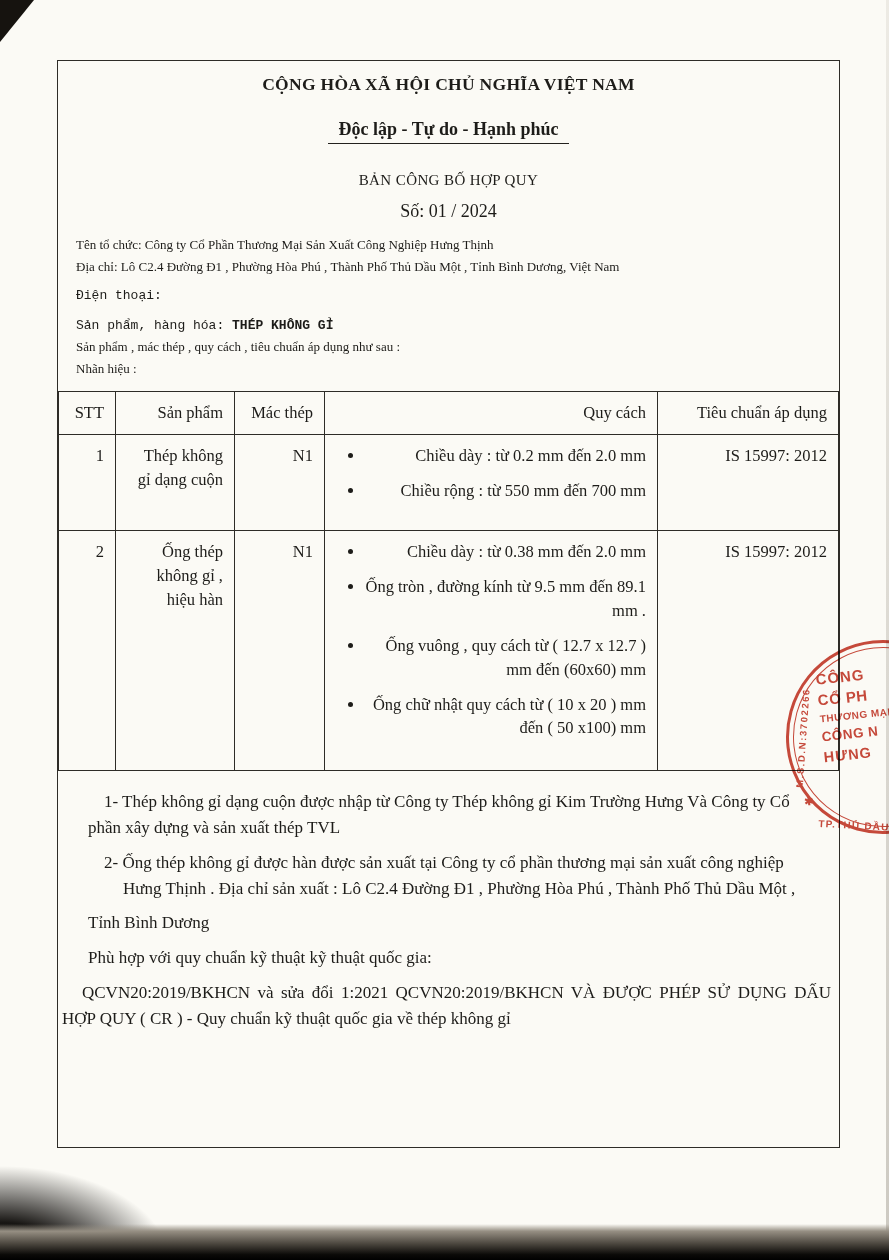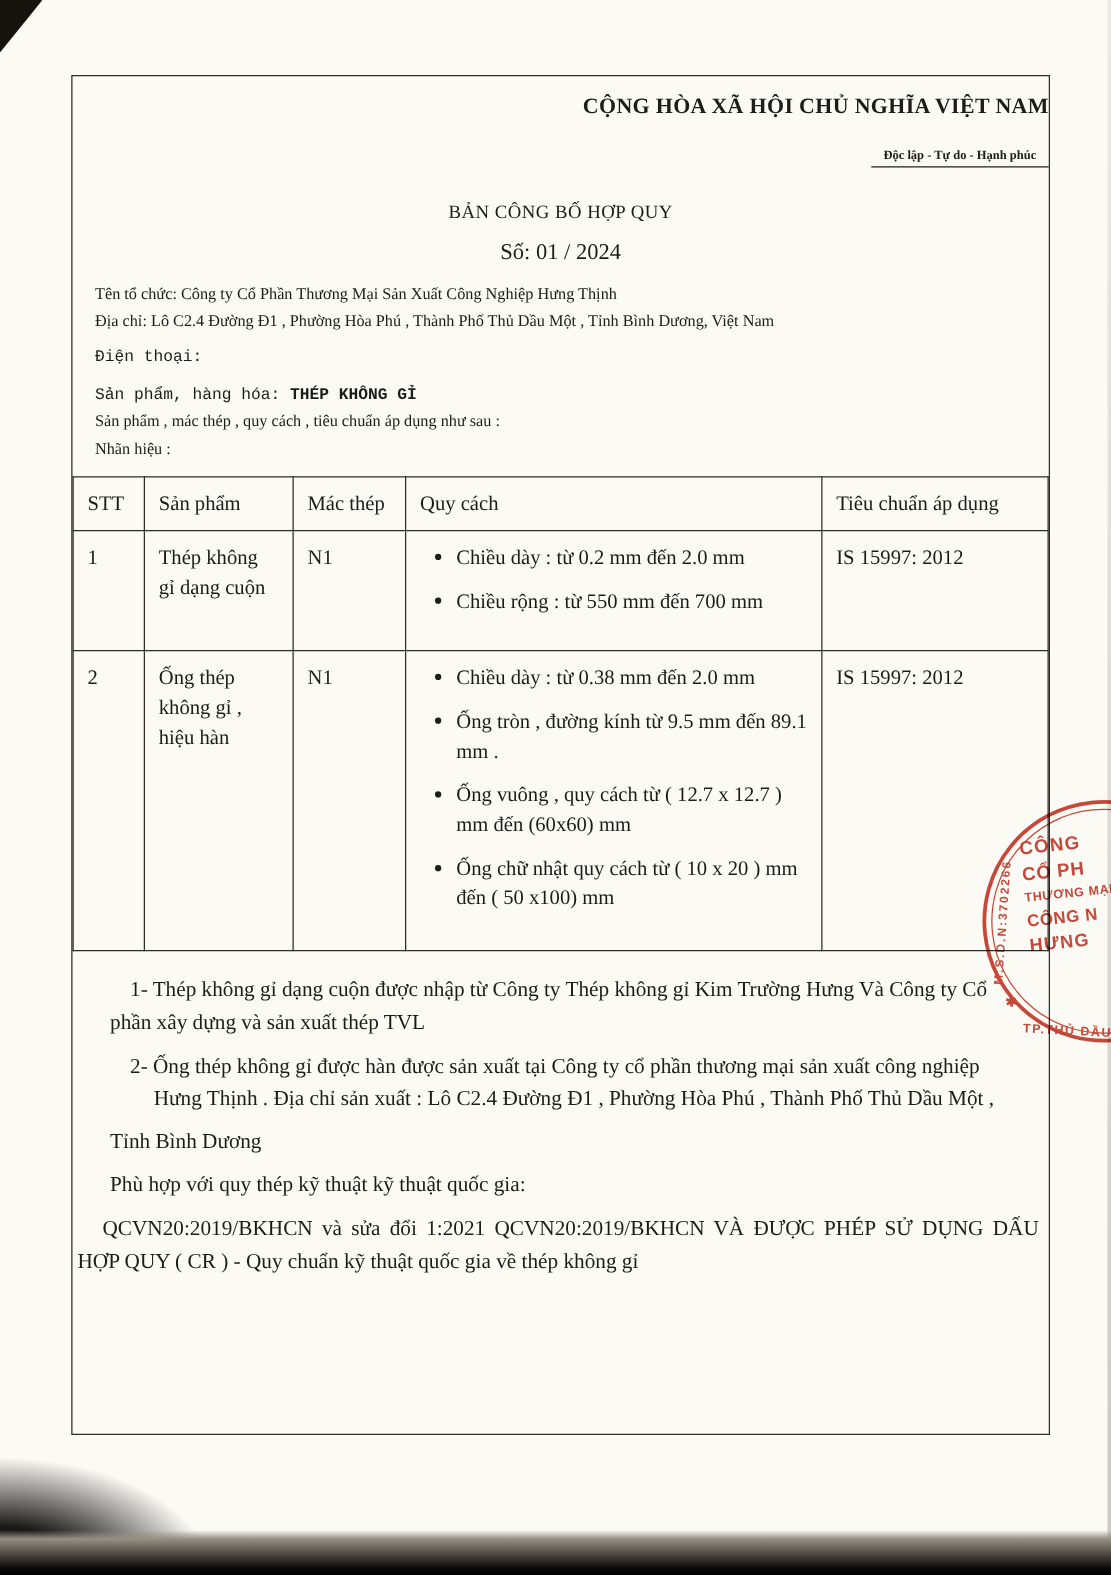--- a/index.html
+++ b/index.html
@@ -33,43 +33,43 @@
     position:absolute; left:0; bottom:0; width:170px; height:95px;
     background: radial-gradient(ellipse at 0% 100%, rgba(12,10,8,0.95) 28%, rgba(12,10,8,0) 70%);
   }
 
   
   .frame {
     position:absolute; left:57px; top:60px; width:783px; height:1088px;
     border:1.6px solid #2e2c27;
   }
 
-  .nat { text-align:right; margin-top:13px; }
+  .nat { text-align:center; margin-top:13px; }
   .nat-country { font-weight:bold; font-size:17.5px; letter-spacing:.3px; }
   .nat-motto {
-    display:inline-block; font-weight:bold; font-size:10px;
+    display:inline-block; font-weight:bold; font-size:18px;
     margin-top:6px; padding:0 10px 3px; border-bottom:1.7px solid #23211d;font-family:Liberation Serif, serif;
   }
 
   .doc-title { text-align:center; font-weight:normal; font-size:15px; margin-top:28px; letter-spacing:.4px; }
   .doc-number { text-align:center; font-size:18px; margin-top:12px; }
 
   .para { font-size:13px; line-height:1.5; margin:2px 20px 0 18px; }
   .first { margin-top:13px; }
   .mt { margin-top:10px;font-family:Liberation Mono, monospace; }
   .indent { }
 
   
   .spec-table { border-collapse:collapse; width:100%; margin-top:13px; table-layout:fixed; }
   .spec-table th, .spec-table td {
     border:1.5px solid #2e2c27;
     padding:9px 11px;
     font-size:16.5px;
     font-weight:normal;
-    text-align:left;
+    text-align:right;
     vertical-align:top;
     line-height:1.45;
     overflow:hidden;
   }
   .c-stt { text-align:center; }
   .c-grade { text-align:center; }
   tr.r1 { height:96px; }
   tr.r2 { height:240px; }
   .spec-list { margin:0; padding-left:29px; }
   .spec-list li { margin:0 0 11px; }
@@ -181,21 +181,21 @@
           </td>
           <td>IS 15997: 2012</td>
         </tr>
       </tbody>
     </table>
 
     <div class="notes">
       <p class="note1">1- Thép không gỉ dạng cuộn được nhập từ Công ty Thép không gỉ Kim Trường Hưng Và Công ty Cổ phần xây dựng và sản xuất thép TVL</p>
       <p class="note2">2- Ống thép không gỉ được hàn được sản xuất tại Công ty cổ phần thương mại sản xuất công nghiệp Hưng Thịnh . Địa chỉ sản xuất : Lô C2.4 Đường Đ1 , Phường Hòa Phú , Thành Phố Thủ Dầu Một ,</p>
       <p class="province">Tỉnh Bình Dương</p>
-      <p class="conf-intro">Phù hợp với quy thép kỹ thuật kỹ thuật quốc gia:</p>
+      <p class="conf-intro">Phù hợp với quy chuẩn kỹ thuật kỹ thuật quốc gia:</p>
       <p class="conf-body">QCVN20:2019/BKHCN và sửa đổi 1:2021 QCVN20:2019/BKHCN VÀ ĐƯỢC PHÉP SỬ DỤNG DẤU HỢP QUY ( CR ) - Quy chuẩn kỹ thuật quốc gia về thép không gỉ</p>
     </div>
 
   </div>
 
   <div class="stamp">
     <div class="ring-outer"></div>
     <div class="ring-inner"></div>
     <div class="stamp-rim-left">M.S.D.N:3702266</div>
     <div class="stamp-star">✱</div>

